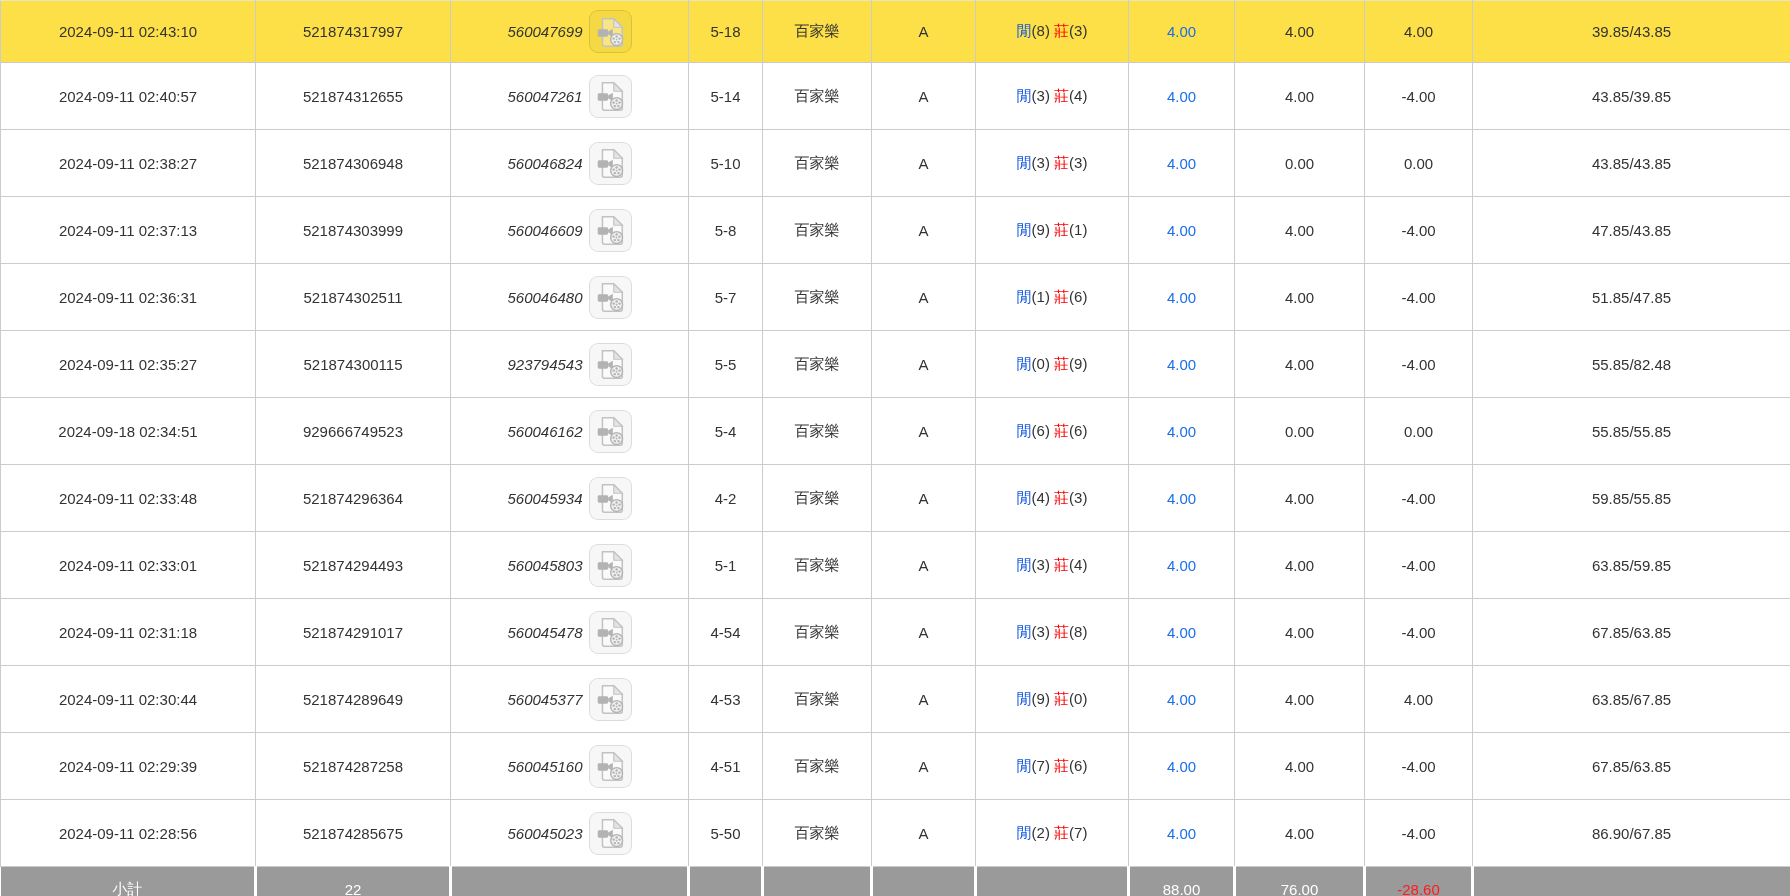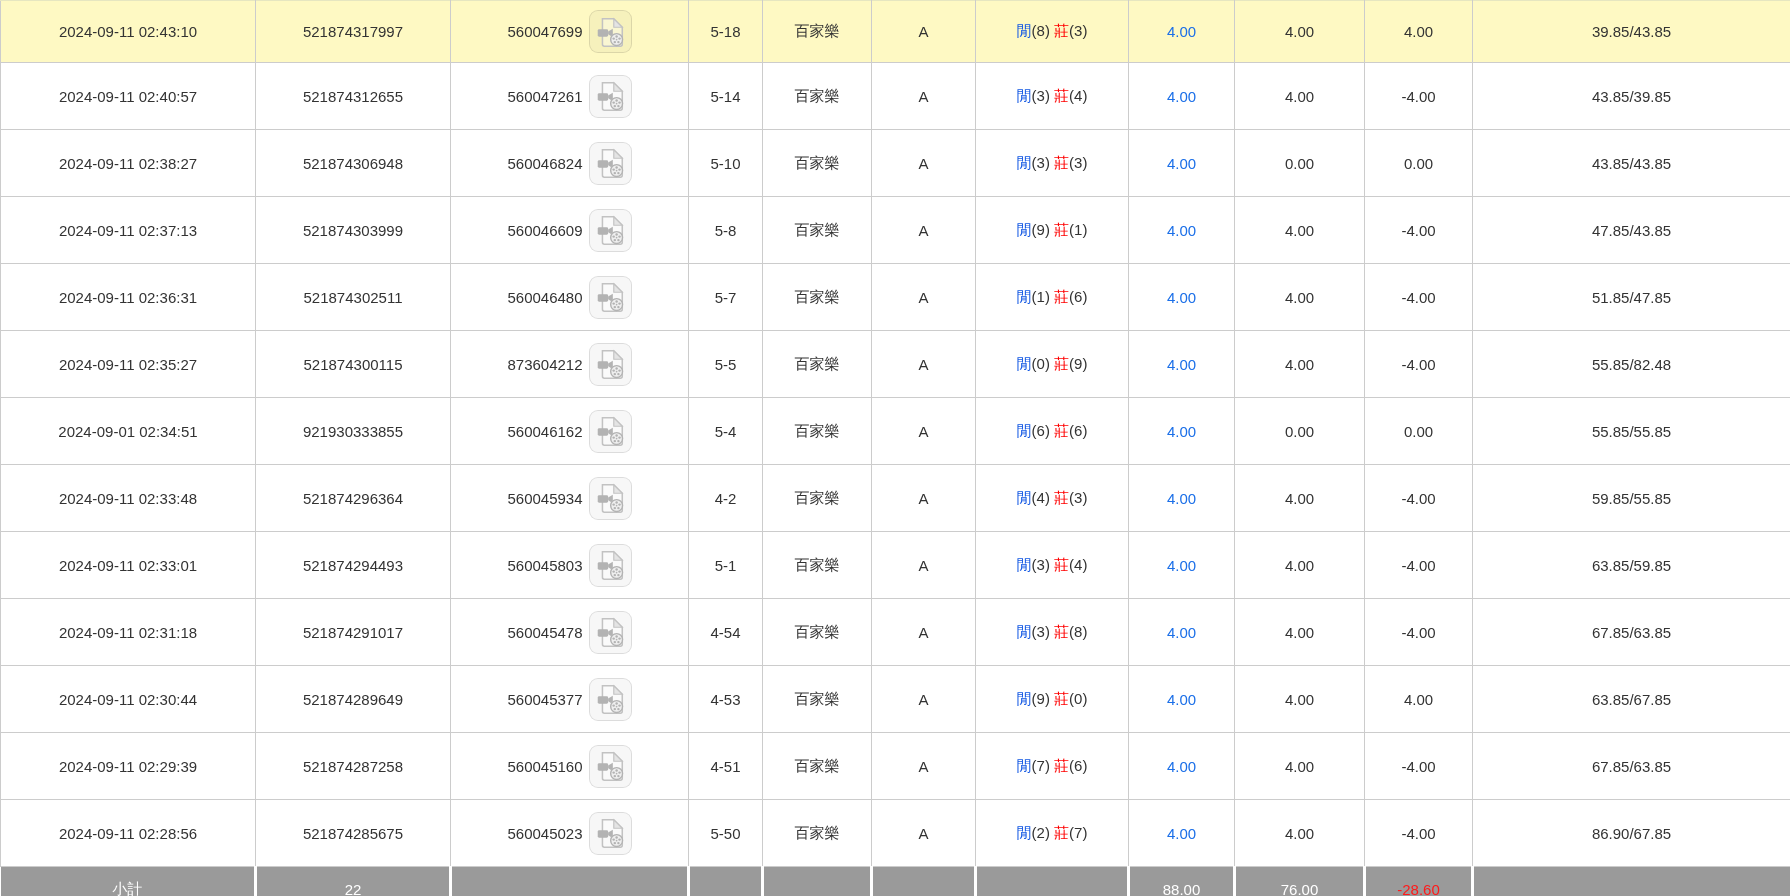--- a/index.html
+++ b/index.html
@@ -10,33 +10,33 @@
   table.records{
     border-collapse:collapse;table-layout:fixed;width:1790px;
   }
   table.records td{
     border:1px solid #ccc;
     text-align:center;vertical-align:middle;
     font-size:15px;color:#333;height:66px;padding:0;overflow:hidden;
     white-space:nowrap;
   }
   tr.first td{height:61px;border-top:1px solid #e6e6c0;}
-  tr.highlight td{background:#fef9c3;}
+  tr.highlight td{background:#fde047;}
   .blue-link{color:#1b6fe8;text-decoration:none;cursor:pointer;}
   .player-label{color:#1257e3;}
   .banker-label{color:#fe0000;}
   .pts{color:#333;}
   .neg{color:#fe0000;}
   .video-btn{
     display:inline-flex;align-items:center;justify-content:center;
     width:43px;height:43px;margin-left:6px;vertical-align:middle;
     border:1px solid rgba(0,0,0,0.11);border-radius:9px;
     background:rgba(0,0,0,0.032);cursor:pointer;padding:0;
   }
-  .gid-text{vertical-align:middle;}
+  .gid-text{vertical-align:middle;font-style:italic;}
   tr.subtotal td{
     background:#9a9a9a;color:#fff;height:44px;
     border-left:3px solid #fff;border-right:3px solid #fff;
     border-top:1px solid #ccc;border-bottom:none;
   }
   tr.subtotal td:first-child{border-left:none;}
   tr.subtotal td:last-child{border-right:none;}
   tr.subtotal td.neg-sum{color:#ff1a1a;}
 </style>
 </head>
@@ -224,21 +224,21 @@
     </td>
     <td><a class="blue-link">4.00</a></td>
     <td>4.00</td>
     <td class="neg">-4.00</td>
     <td>51.85/47.85</td>
   </tr>
       <tr>
     <td>2024-09-11 02:35:27</td>
     <td>521874300115</td>
     <td>
-      <span class="gid-text">873604212</span><button class="video-btn">
+      <span class="gid-text">923794543</span><button class="video-btn">
             <span style="display:inline-flex;">
               <svg width="34" height="34" viewBox="0 0 36 36" xmlns="http://www.w3.org/2000/svg">
         <path d="M10 4 h12 l9 9 v18 a2 2 0 0 1 -2 2 H12 a2 2 0 0 1 -2 -2 z" fill="rgba(255,255,255,0.35)" stroke="#c2c2c2" stroke-width="1.6"></path>
         <path d="M22 4 l9 9 h-9 z" fill="#e4e4e4" stroke="#c2c2c2" stroke-width="1.2"></path>
         <rect x="5" y="15" width="11" height="8" rx="1.5" fill="#b3b3b3"></rect>
         <path d="M16 17.5 L21 14.5 V23.5 L16 20.5 Z" fill="#b3b3b3"></path>
         <circle cx="25" cy="26" r="6.3" fill="#efefef" stroke="#b3b3b3" stroke-width="1.5"></circle>
         <circle cx="25" cy="22.8" r="1.3" fill="#b3b3b3"></circle>
                 <circle cx="28.1" cy="25" r="1.3" fill="#b3b3b3"></circle>
         <circle cx="26.9" cy="28.7" r="1.3" fill="#b3b3b3"></circle>
@@ -255,22 +255,22 @@
     <td>
       <span class="player-label">閒</span><span class="pts">(0)</span>
       <span class="banker-label">莊</span><span class="pts">(9)</span>
     </td>
     <td><a class="blue-link">4.00</a></td>
     <td>4.00</td>
     <td class="neg">-4.00</td>
     <td>55.85/82.48</td>
   </tr>
       <tr>
-    <td>2024-09-01 02:34:51</td>
-    <td>921930333855</td>
+    <td>2024-09-18 02:34:51</td>
+    <td>929666749523</td>
     <td>
       <span class="gid-text">560046162</span><button class="video-btn">
             <span style="display:inline-flex;">
               <svg width="34" height="34" viewBox="0 0 36 36" xmlns="http://www.w3.org/2000/svg">
         <path d="M10 4 h12 l9 9 v18 a2 2 0 0 1 -2 2 H12 a2 2 0 0 1 -2 -2 z" fill="rgba(255,255,255,0.35)" stroke="#c2c2c2" stroke-width="1.6"></path>
         <path d="M22 4 l9 9 h-9 z" fill="#e4e4e4" stroke="#c2c2c2" stroke-width="1.2"></path>
         <rect x="5" y="15" width="11" height="8" rx="1.5" fill="#b3b3b3"></rect>
         <path d="M16 17.5 L21 14.5 V23.5 L16 20.5 Z" fill="#b3b3b3"></path>
         <circle cx="25" cy="26" r="6.3" fill="#efefef" stroke="#b3b3b3" stroke-width="1.5"></circle>
         <circle cx="25" cy="22.8" r="1.3" fill="#b3b3b3"></circle>

